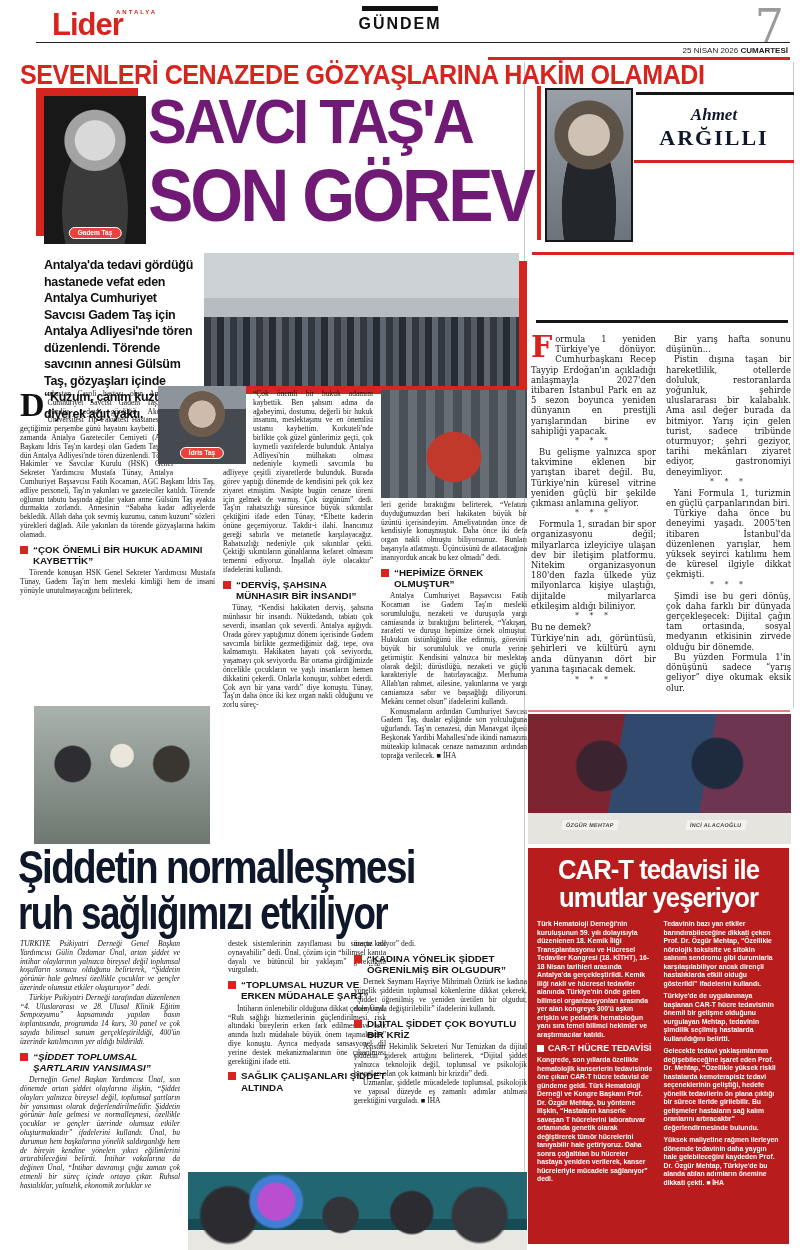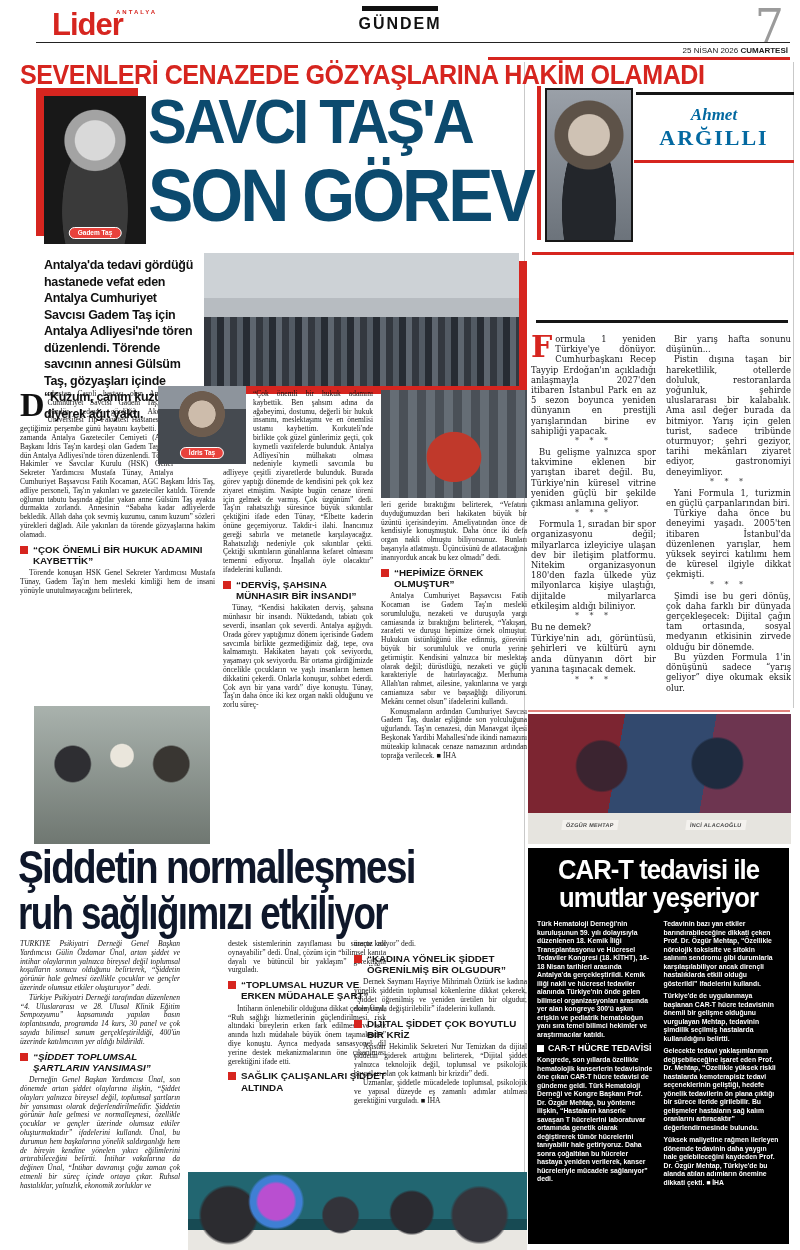--- a/index.html
+++ b/index.html
@@ -26,21 +26,21 @@
 
   
   .kicker{position:absolute;left:20px;top:60px;width:540px;font-size:27px;font-weight:800;
           letter-spacing:-.5px;color:#d6251f;transform:scaleX(.93);transform-origin:left top;white-space:nowrap;}
   .portrait-shadow{position:absolute;left:36px;top:88px;width:102px;height:148px;background:#d6251f;}
   .portrait{position:absolute;left:44px;top:96px;width:102px;height:148px;background:
       radial-gradient(circle at 50% 30%,#d9d9d9 0 17%,#a3a3a3 18% 26%,rgba(0,0,0,0) 27%),
       radial-gradient(ellipse at 50% 78%,#3a3a3a 0 45%,rgba(0,0,0,0) 46%),#181818;}
   .photo-pill{position:absolute;left:50%;transform:translateX(-50%);bottom:5px;background:#e8423c;
       color:#fff;font-size:6.5px;font-weight:700;padding:1px 8px 2px;border-radius:7px;border:1px solid #fff;white-space:nowrap;}
-  .headline{position:absolute;left:148px;top:84px;width:380px;color:#0c4a6e;}
+  .headline{position:absolute;left:148px;top:84px;width:380px;color:#701a75;}
   .headline .l1{font-size:57px;line-height:68px;font-weight:800;letter-spacing:-3px;transform:scale(1.02,1.1);transform-origin:left top;white-space:nowrap;}
   .headline .l2{font-size:68px;line-height:80px;font-weight:800;letter-spacing:-3px;transform:scale(1.0,1.08);transform-origin:left top;white-space:nowrap;}
   .intro{position:absolute;left:44px;top:257px;width:154px;font-size:12.5px;line-height:16.5px;
          font-weight:700;letter-spacing:-.3px;color:#111;}
   .funeral-shadow{position:absolute;left:212px;top:261px;width:315px;height:133px;background:#d6251f;}
   .funeral{position:absolute;left:204px;top:253px;width:315px;height:133px;background:
       linear-gradient(#cdd2d6 0 34%,#b7bcc1 34% 48%,rgba(0,0,0,0) 48%),
       repeating-linear-gradient(90deg,#33383f 0 7px,#525a63 7px 13px,#272c33 13px 20px,#5e666f 20px 26px),#3c424a;}
 
   
@@ -90,21 +90,21 @@
       radial-gradient(circle at 86% 55%,#35353c 0 9%,rgba(0,0,0,0) 10%),
       linear-gradient(rgba(0,0,0,0) 74%,#e9e7e2 74%),linear-gradient(#226671 0 60%,#174a53 60%);}
 
   
   .colm-redbar{position:absolute;left:537px;top:86px;width:4px;height:154px;background:#d6251f;}
   .colm-photo{position:absolute;left:545px;top:88px;width:84px;height:150px;border:2px solid #161616;background:
       radial-gradient(circle at 50% 30%,#cfc2b4 0 18%,#5d5248 19% 30%,rgba(0,0,0,0) 31%),
       radial-gradient(ellipse at 50% 80%,#23262b 0 45%,rgba(0,0,0,0) 46%),linear-gradient(#9aa0a8,#6c737b);}
   .colm-topline{position:absolute;left:636px;top:92px;width:158px;height:3px;background:#161616;}
   .colm-name{position:absolute;left:634px;top:104px;width:160px;text-align:center;
-      font-family:"Liberation Serif",serif;color:#0369a1;}
+      font-family:"Liberation Serif",serif;color:#0f172a;}
   .colm-name .n1{font-size:17px;font-weight:700;font-style:italic;line-height:22px;}
   .colm-name .n2{font-size:22px;font-weight:700;letter-spacing:2px;line-height:24px;}
   .colm-redline1{position:absolute;left:634px;top:160px;width:160px;height:3px;background:#d6251f;}
   .colm-redline2{position:absolute;left:532px;top:252px;width:262px;height:3px;background:#d6251f;}
   .colm-title{position:absolute;left:530px;top:268px;width:262px;text-align:center;
       font-family:"Liberation Serif",serif;font-weight:700;font-size:19px;line-height:23px;color:#0f0f0f;}
   .colm-underline{position:absolute;left:536px;top:320px;width:252px;height:3px;background:#161616;}
   .colm-body{position:absolute;left:531px;top:334px;width:260px;height:372px;overflow:hidden;
       column-count:2;column-gap:10px;font-family:"DejaVu Serif",serif;font-size:8.4px;line-height:10.2px;
       text-align:justify;color:#17171a;}
@@ -117,21 +117,21 @@
   .congress{position:absolute;left:528px;top:714px;width:263px;height:130px;background:
       radial-gradient(circle at 28% 40%,#3b2430 0 12%,rgba(0,0,0,0) 13%),
       radial-gradient(circle at 72% 38%,#1e2b3f 0 12%,rgba(0,0,0,0) 13%),
       linear-gradient(rgba(0,0,0,0) 76%,#e6e4df 76%),
       linear-gradient(100deg,#7c2531 0 34%,#32496e 34% 66%,#6d3550 66%);}
   .plate{position:absolute;bottom:14px;background:#f4f2ee;color:#4a4a4a;font-size:5.5px;font-weight:700;
       padding:2px 4px;transform:skewX(-8deg);letter-spacing:.3px;}
   .plate.p1{left:34px;} .plate.p2{left:158px;}
 
   
-  .cart{position:absolute;left:528px;top:848px;width:261px;height:396px;background:#000000;color:#fff;}
+  .cart{position:absolute;left:528px;top:848px;width:261px;height:396px;background:#b91c1c;color:#fff;}
   .cart-headline{padding:8px 8px 4px;text-align:center;font-weight:800;letter-spacing:-1px;}
   .cart-headline .l1,.cart-headline .l2{font-size:27px;line-height:28px;transform:scaleX(.95);transform-origin:center top;white-space:nowrap;}
   .cart-body{margin:4px 9px 0;height:342px;overflow:hidden;column-count:2;column-gap:10px;
       font-family:"Liberation Sans",sans-serif;font-size:6.8px;line-height:8.5px;font-weight:700;
       color:#fff;text-align:left;}
   .cart-body .blk.p{text-indent:0;margin:0 0 4px;}
   .cart-body .blk.h{color:#fff;font-size:8.8px;line-height:10px;margin:2px 0 3px;padding-left:11px;}
   .cart-body .blk.h::before{background:#fff;width:7px;height:7px;}
 </style>
 </head>

